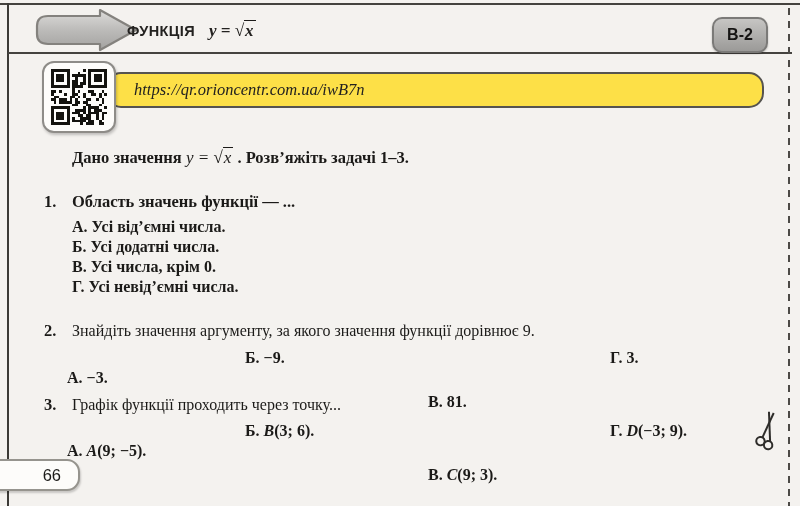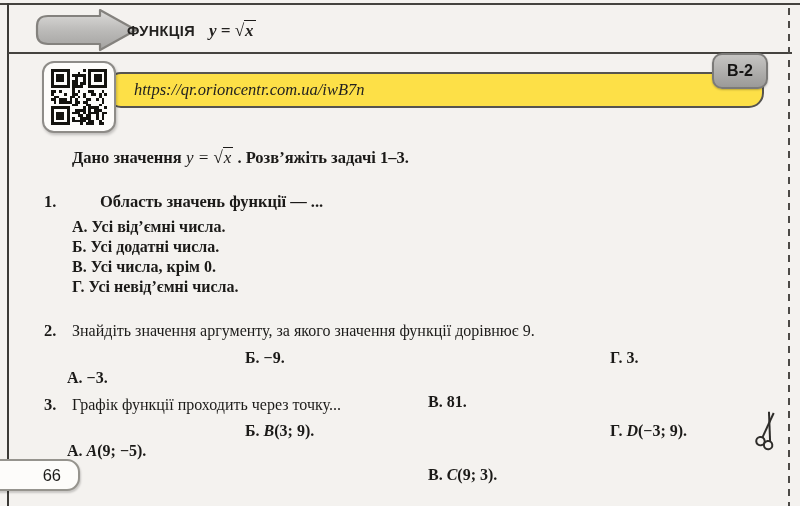--- a/index.html
+++ b/index.html
@@ -18,38 +18,38 @@
   .arrow-label{position:absolute;left:30px;top:8px;width:76px;height:44px;display:flex;align-items:center;justify-content:center;
                font-family:"Liberation Sans",sans-serif;font-weight:bold;font-size:17px;color:#191816;}
   .hdr-title{position:absolute;left:127px;top:19px;height:24px;display:flex;align-items:center;
              font-family:"Liberation Sans",sans-serif;font-weight:700;font-size:14.5px;letter-spacing:.4px;color:#232220;}
   .formula{font-family:"Liberation Serif",serif;font-style:italic;font-weight:normal;font-size:17px;letter-spacing:0;}
   .hdr-title .formula{margin-left:14px;font-weight:bold;}
   .rad-arg{border-top:1.6px solid #1b1a18;padding:0 2px 0 1px;}
   .variant-badge{position:absolute;left:712px;top:17px;width:56px;height:36px;border-radius:10px;
                  background:linear-gradient(180deg,#c6c5c3,#9b9a98);border:2px solid #7b7a78;box-sizing:border-box;
                  display:flex;align-items:center;justify-content:center;box-shadow:0 1px 2px rgba(0,0,0,.25);
-                 font-family:"Liberation Sans",sans-serif;font-weight:bold;font-size:16px;color:#161514;z-index:3;margin-top:36px;}
+                 font-family:"Liberation Sans",sans-serif;font-weight:bold;font-size:16px;color:#161514;z-index:3;}
 
   
   .url-bar{position:absolute;left:106px;top:72px;width:658px;height:36px;background:#fde047;
            border:2px solid #56544f;border-radius:15px;box-sizing:border-box;z-index:1;
            display:flex;align-items:center;padding-left:26px;}
   .url-text{font-style:italic;font-size:16.5px;color:#232220;}
   .qr-box{position:absolute;left:42px;top:61px;width:74px;height:72px;background:#fdfcfa;border:2px solid #8e8c88;
           border-radius:12px;box-sizing:border-box;z-index:2;display:flex;align-items:center;justify-content:center;
           box-shadow:1px 2px 3px rgba(0,0,0,.22);}
   .qr-box svg{display:block;}
 
   
   .intro{position:absolute;left:72px;top:148px;font-weight:bold;font-size:16.5px;}
   .intro .formula{font-weight:normal;}
   .q-num{position:absolute;left:44px;font-weight:bold;font-size:16.5px;}
   .q-text{position:absolute;left:72px;font-size:16px;}
-  .q-text.bold{font-weight:bold;font-size:16.5px;margin-left:28px;}
+  .q-text.bold{font-weight:bold;font-size:16.5px;}
   .opt-stack{position:absolute;left:72px;top:217px;font-size:16px;line-height:20px;font-weight:bold;}
   .opt-row{position:absolute;left:0;width:780px;font-size:16px;}
   .opt-cell{position:absolute;white-space:nowrap;font-weight:bold;}
   .opt-cell .opt-point{font-style:italic;}
   .c1{left:67px;margin-top:20px;} .c2{left:245px;} .c3{left:428px;margin-top:44px;} .c4{left:610px;}
   .opt-label{font-weight:bold;}
 
   
   .page-badge{position:absolute;left:-16px;top:459px;width:96px;height:32px;background:#fdfcfa;border:2px solid #96948e;
               border-radius:13px;box-sizing:border-box;z-index:3;box-shadow:1px 2px 2px rgba(0,0,0,.18);
@@ -336,21 +336,21 @@
     <span class="opt-cell c1"><span class="opt-label">А.</span> <i class="opt-point"></i><span>−3.</span></span>
     <span class="opt-cell c2"><span class="opt-label">Б.</span> <i class="opt-point"></i><span>−9.</span></span>
     <span class="opt-cell c3"><span class="opt-label">В.</span> <i class="opt-point"></i><span>81.</span></span>
     <span class="opt-cell c4"><span class="opt-label">Г.</span> <i class="opt-point"></i><span>3.</span></span>
   </div>
 
   <div class="q-num" style="top:395px;">3.</div>
   <div class="q-text" style="top:396px;">Графік функції проходить через точку...</div>
   <div class="opt-row" style="top:422px;">
     <span class="opt-cell c1"><span class="opt-label">А.</span> <i class="opt-point">A</i><span>(9; −5).</span></span>
-    <span class="opt-cell c2"><span class="opt-label">Б.</span> <i class="opt-point">B</i><span>(3; 9).</span></span>
+    <span class="opt-cell c2"><span class="opt-label">Б.</span> <i class="opt-point">B</i><span>(3; 6).</span></span>
     <span class="opt-cell c3"><span class="opt-label">В.</span> <i class="opt-point">C</i><span>(9; 3).</span></span>
     <span class="opt-cell c4"><span class="opt-label">Г.</span> <i class="opt-point">D</i><span>(−3; 9).</span></span>
   </div>
 
   <svg class="scissors" width="34" height="42" viewBox="0 0 34 42">
     <g fill="none" stroke="#2e2d2a" stroke-width="2">
       <circle cx="8" cy="31" r="4.2"></circle>
       <circle cx="15" cy="36" r="4.2"></circle>
       <path d="M10.5 27.5 L25 5"></path>
       <path d="M17.5 32.5 L20.5 3"></path>

